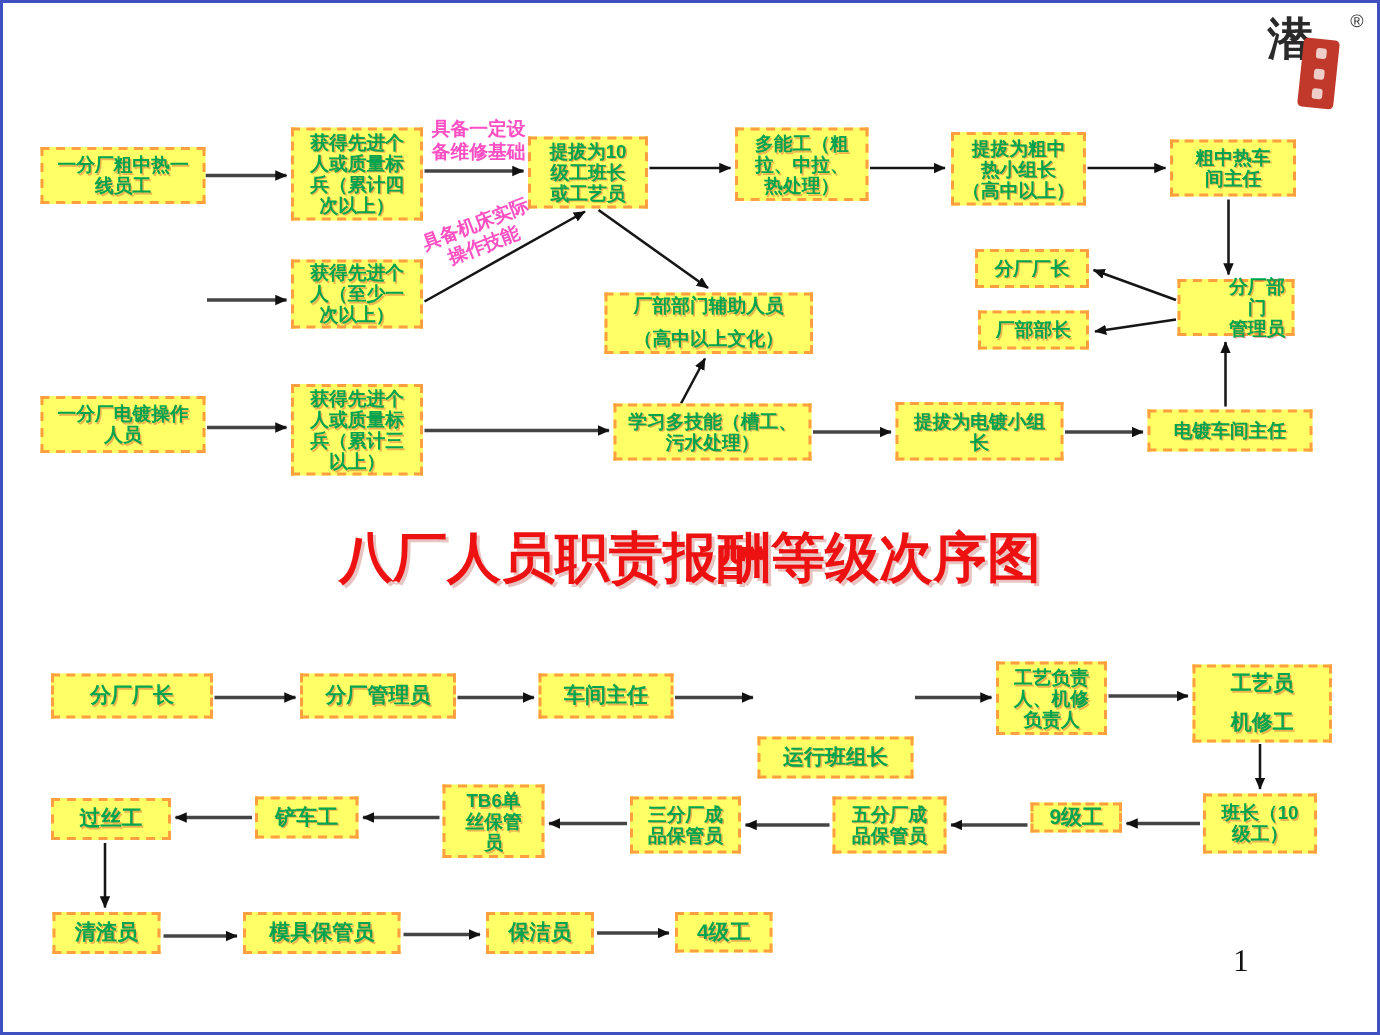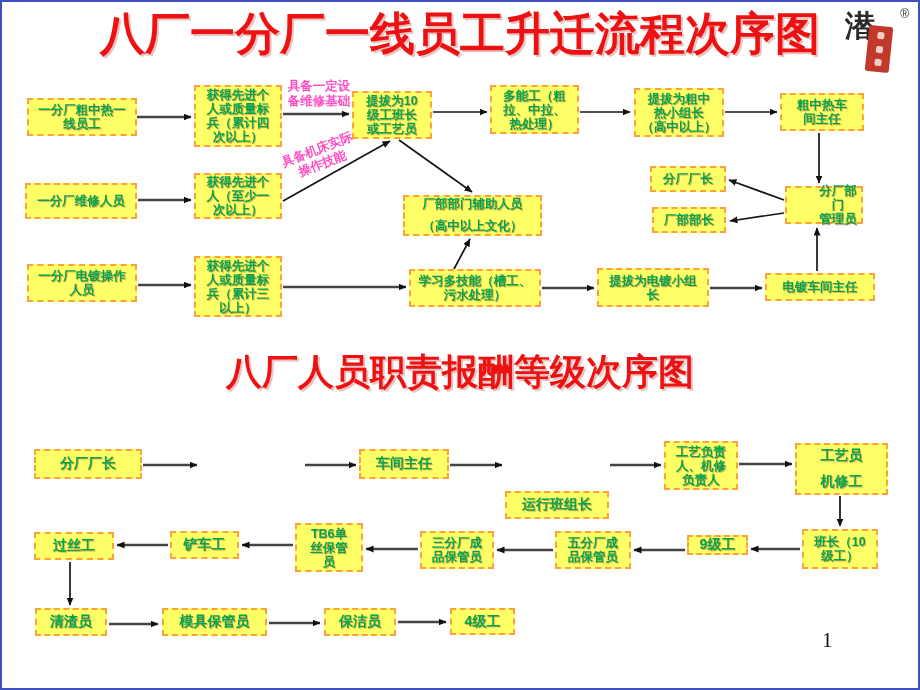--- a/index.html
+++ b/index.html
@@ -46,21 +46,20 @@
   .page-num{
     position:absolute;left:820px;top:626px;font-size:21px;color:#111;
     font-family:"Liberation Serif",serif;
   }
 </style>
 </head>
 <body>
 
 <div class="slide">
 
-  <div class="title title1">八厂一分厂一线员工升迁流程次序图</div>
   <div class="title title2">八厂人员职责报酬等级次序图</div>
 
   <div class="logo">
     <span class="logo-char">潜</span>
     <span class="logo-reg">®</span>
     <span class="logo-seal">
         <i></i>
         <i></i>
         <i></i>
       </span>
@@ -124,21 +123,20 @@
 级工班长
 或工艺员</div>
   <div class="box" style="left:488px;top:83px;width:89px;height:49px;">多能工（粗
 拉、中拉、
 热处理）</div>
   <div class="box" style="left:632px;top:86px;width:90px;height:49px;">提拔为粗中
 热小组长
 （高中以上）</div>
   <div class="box" style="left:778px;top:91px;width:84px;height:38px;">粗中热车
 间主任</div>
-  <div class="box" style="left:23px;top:181px;width:112px;height:36px;">一分厂维修人员</div>
   <div class="box" style="left:192px;top:171px;width:88px;height:46px;">获得先进个
 人（至少一
 次以上）</div>
   <div class="box lh-wide" style="left:401px;top:193px;width:139px;height:41px;">厂部部门辅助人员
 （高中以上文化）</div>
   <div class="box" style="left:648px;top:164px;width:76px;height:26px;">分厂厂长</div>
   <div class="box" style="left:650px;top:205px;width:74px;height:26px;">厂部部长</div>
   <div class="box" style="left:783px;top:184px;width:78px;height:38px;padding-left:28px;">分厂部门
 管理员</div>
   <div class="box" style="left:25px;top:262px;width:110px;height:38px;">一分厂电镀操作
@@ -147,20 +145,21 @@
 人或质量标
 兵（累计三
 以上）</div>
   <div class="box" style="left:407px;top:267px;width:132px;height:38px;">学习多技能（槽工、
 污水处理）</div>
   <div class="box" style="left:595px;top:266px;width:112px;height:39px;">提拔为电镀小组
 长</div>
   <div class="box" style="left:763px;top:271px;width:110px;height:28px;">电镀车间主任</div>
 
   <div class="box c2" style="left:32px;top:447px;width:108px;height:30px;">分厂厂长</div>
+  <div class="box c2" style="left:198px;top:447px;width:104px;height:30px;">分厂管理员</div>
   <div class="box c2" style="left:357px;top:447px;width:90px;height:30px;">车间主任</div>
   <div class="box c2" style="left:503px;top:449px;width:104px;height:28px;margin-top:40px;">运行班组长</div>
   <div class="box" style="left:662px;top:439px;width:74px;height:49px;">工艺负责
 人、机修
 负责人</div>
   <div class="box c2 lh-xwide" style="left:793px;top:441px;width:93px;height:52px;">工艺员
 机修工</div>
   <div class="box" style="left:800px;top:527px;width:76px;height:40px;">班长（10
 级工）</div>
   <div class="box c2" style="left:685px;top:533px;width:61px;height:20px;">9级工</div>

